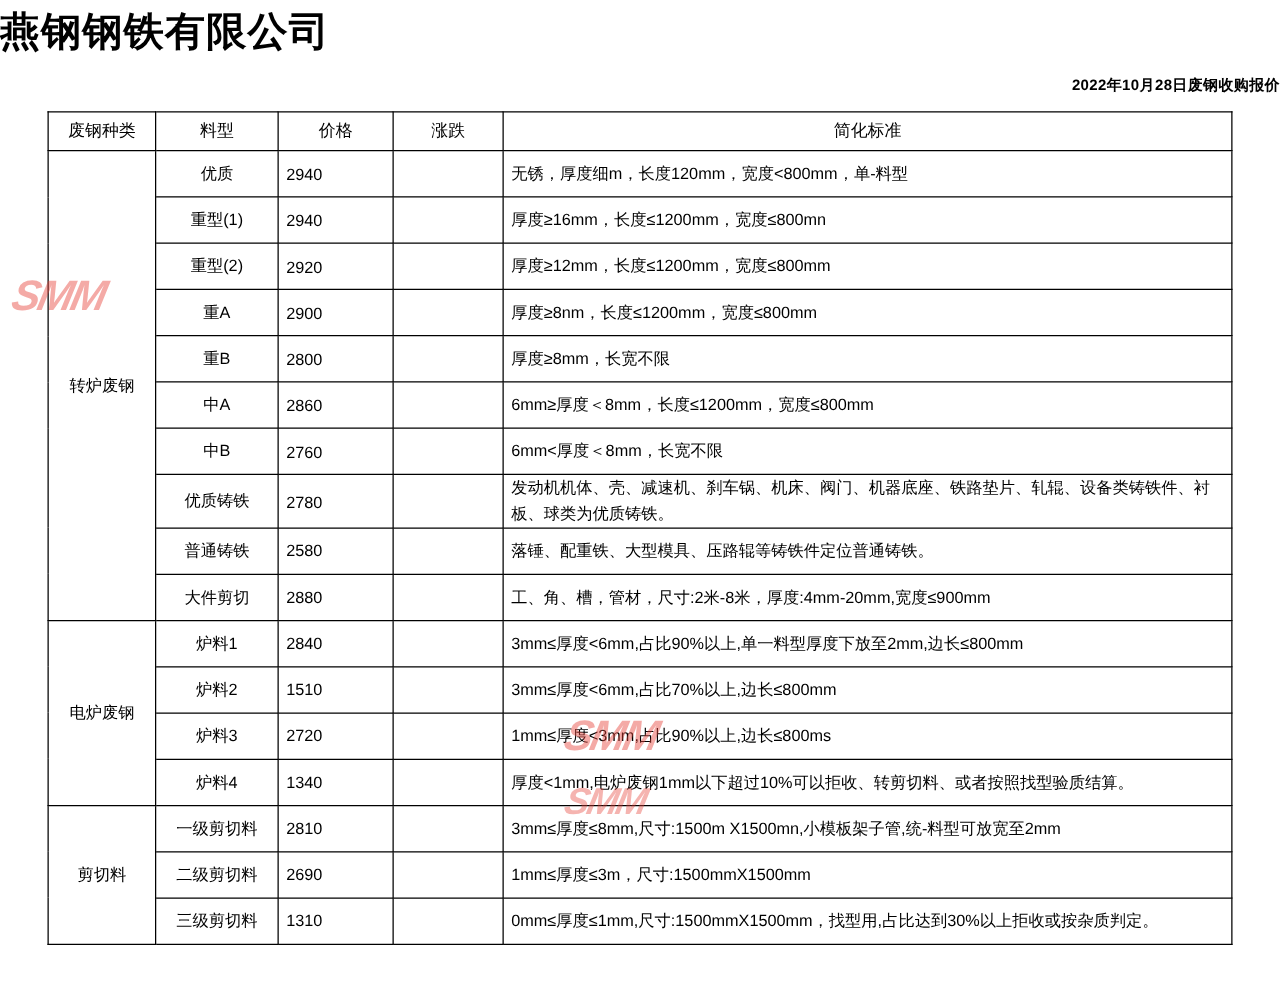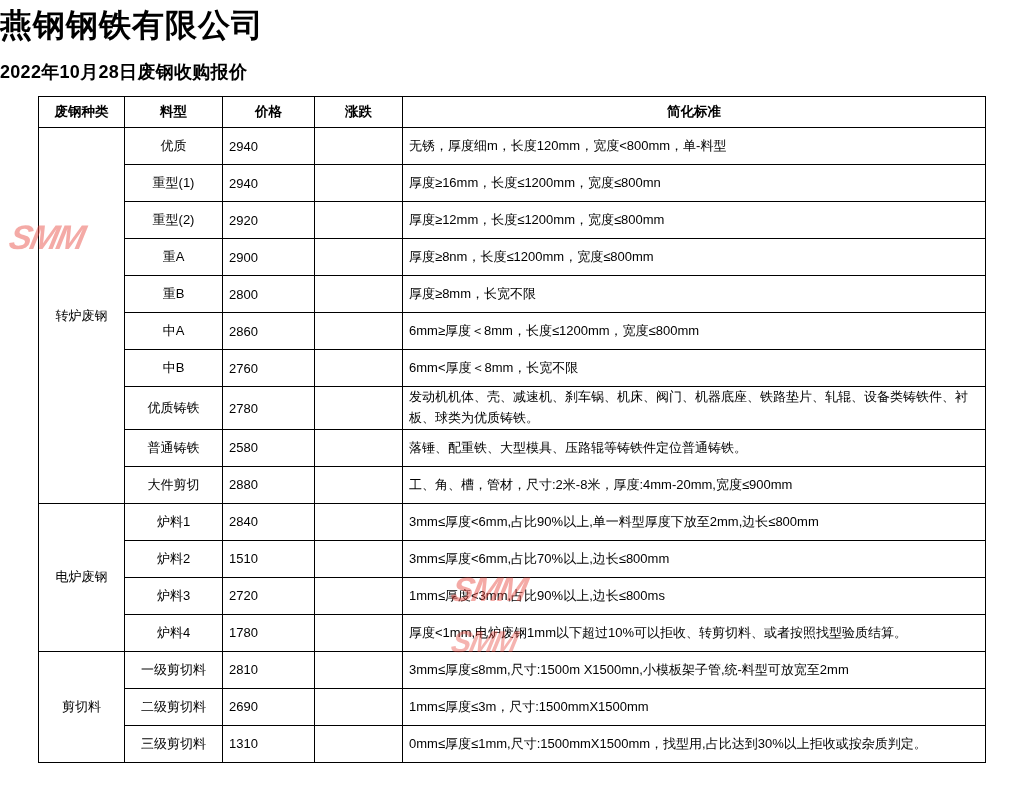--- a/index.html
+++ b/index.html
@@ -24,22 +24,22 @@
   }
   .doc-title {
     text-align: left;
     font-size: 32px;
     font-weight: bold;
     letter-spacing: 1px;
     padding-top: 6px;
     line-height: 1.2;
   }
   .doc-subtitle {
-    text-align: left;
-    font-size: 18px;
+    text-align: right;
+    font-size: 12px;
     font-weight: bold;
     padding-top: 16px;
     padding-bottom: 12px;
     letter-spacing: 0.3px;
   }
   .table-wrap {
     position: relative;
     margin: 0 38px 0 38px;
   }
   table.price-table {
@@ -52,21 +52,21 @@
   table.price-table td {
     border: 1px solid #000000;
     font-size: 13px;
     font-weight: normal;
     padding: 0 6px;
     vertical-align: middle;
     background: transparent;
   }
   table.price-table thead th {
     height: 30px;
-    font-weight: bold;
+    font-weight: normal;
     text-align: center;
     font-size: 13.5px;
   }
   .col-kind { width: 86px; }
   .col-type { width: 98px; }
   .col-price { width: 92px; }
   .col-change { width: 88px; }
   .col-std { width: auto; }
 
   td.kind-cell {
@@ -214,21 +214,21 @@
           <td class="std-cell">3mm≤厚度&lt;6mm,占比70%以上,边长≤800mm</td>
         </tr>
         <tr>
           <td class="type-cell">炉料3</td>
           <td class="price-cell">2720</td>
           <td class="change-cell"></td>
           <td class="std-cell">1mm≤厚度&lt;3mm,占比90%以上,边长≤800ms</td>
         </tr>
         <tr>
           <td class="type-cell">炉料4</td>
-          <td class="price-cell">1780</td>
+          <td class="price-cell">1340</td>
           <td class="change-cell"></td>
           <td class="std-cell">厚度&lt;1mm,电炉废钢1mm以下超过10%可以拒收、转剪切料、或者按照找型验质结算。</td>
         </tr>
 
         <tr>
           <td class="kind-cell" rowspan="3">剪切料</td>
           <td class="type-cell">一级剪切料</td>
           <td class="price-cell">2810</td>
           <td class="change-cell"></td>
           <td class="std-cell">3mm≤厚度≤8mm,尺寸:1500m X1500mn,小模板架子管,统-料型可放宽至2mm</td>

